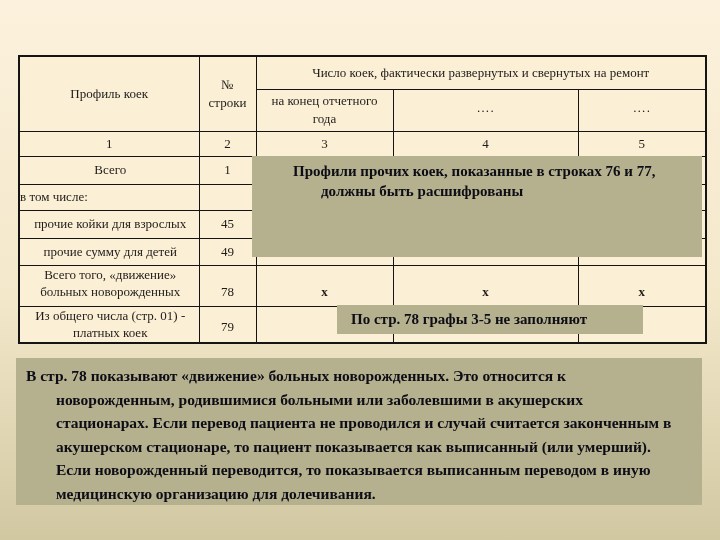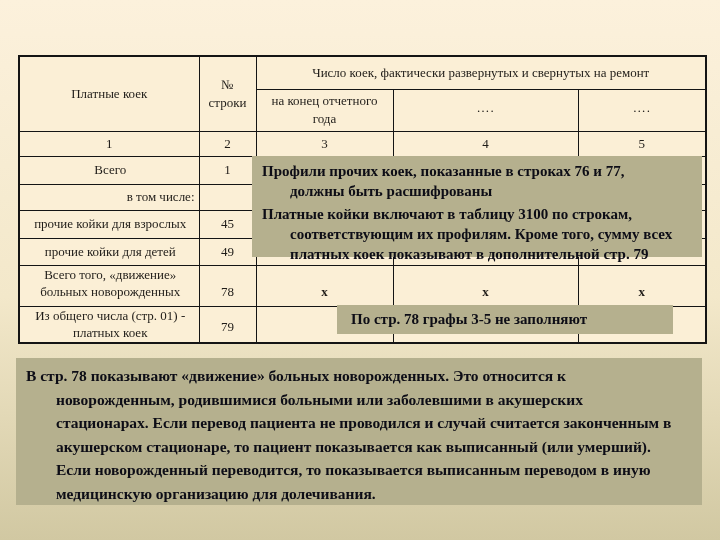--- a/index.html
+++ b/index.html
@@ -44,21 +44,21 @@
     line-height: 1.35;
     overflow: hidden;
   }
   table.beds th { white-space: pre-line; }
   td.label {
     text-align: left;
     padding-left: 6px;
     padding-right: 4px;
     white-space: pre-line;
   }
-  td.label.centered { text-align: right; padding-left: 0; }
+  td.label.centered { text-align: left; padding-left: 0; }
   tr.row-bottom td { vertical-align: bottom; padding-bottom: 5px; }
   th.dots { vertical-align: bottom; padding-bottom: 4px; letter-spacing: 1px; }
   .callout {
     position: absolute;
     background: var(--callout-fill);
     color: var(--callout-text);
     font-weight: bold;
     z-index: 3;
   }
   .callout-1 {
@@ -68,25 +68,26 @@
     height: 101px;
     font-size: 15px;
     line-height: 20px;
     padding: 5px 8px 0 10px;
   }
   .callout-1 p {
     padding-left: 28px;
     text-indent: -28px;
     white-space: pre-line;
     margin-bottom: 3px;
+    margin-left: 31px;
   }
   .callout-2 {
     left: 337px;
     top: 305px;
-    width: 336px;
+    width: 306px;
     height: 29px;
     font-size: 15px;
     line-height: 29px;
     padding-left: 14px;
   }
   .footnote {
     position: absolute;
     left: 16px;
     top: 358px;
     width: 686px;
@@ -113,21 +114,21 @@
   <table class="beds">
     <colgroup>
       <col style="width:180px">
         <col style="width:57px">
         <col style="width:137px">
         <col style="width:185px">
         <col style="width:128px">
     </colgroup>
     <tbody>
         <tr style="height:33px">
-      <th rowspan="2">Платные коек</th>
+      <th rowspan="2">Профиль коек</th>
       <th rowspan="2">№
 строки</th>
       <th colspan="3">Число коек, фактически развернутых и свернутых на ремонт</th>
     </tr>
     <tr style="height:42px">
       <th>на конец отчетного
 года</th>
       <th class="dots">….</th>
       <th class="dots">….</th>
     </tr>
@@ -153,21 +154,21 @@
       <td></td>
     </tr>
     <tr style="height:28px">
       <td class="label">прочие койки для взрослых</td>
       <td>45</td>
       <td></td>
       <td></td>
       <td></td>
     </tr>
     <tr style="height:27px">
-      <td class="label">прочие койки для детей</td>
+      <td class="label">прочие сумму для детей</td>
       <td>49</td>
       <td></td>
       <td></td>
       <td></td>
     </tr>
     <tr style="height:39px" class="row-bottom">
       <td class="label">Всего того, «движение»
 больных новорожденных</td>
       <td>78</td>
       <td style="font-weight:bold">х</td>
@@ -181,23 +182,20 @@
       <td></td>
       <td></td>
       <td></td>
     </tr>
   </tbody>
     </table>
 
   <div class="callout callout-1">
     <p>Профили прочих коек, показанные в строках 76 и 77,
 должны быть расшифрованы</p>
-    <p>Платные койки включают в таблицу 3100 по строкам,
-соответствующим их профилям. Кроме того, сумму всех
-платных коек показывают в дополнительной стр. 79</p>
   </div>
 
   <div class="callout callout-2">По стр. 78 графы 3-5 не заполняют</div>
 
   <div class="footnote">
     <p>В стр. 78 показывают «движение» больных новорожденных. Это относится к
 новорожденным, родившимися больными или заболевшими в акушерских
 стационарах. Если перевод пациента не проводился и случай считается законченным в
 акушерском стационаре, то пациент показывается как выписанный (или умерший).
 Если новорожденный переводится, то показывается выписанным переводом в иную

